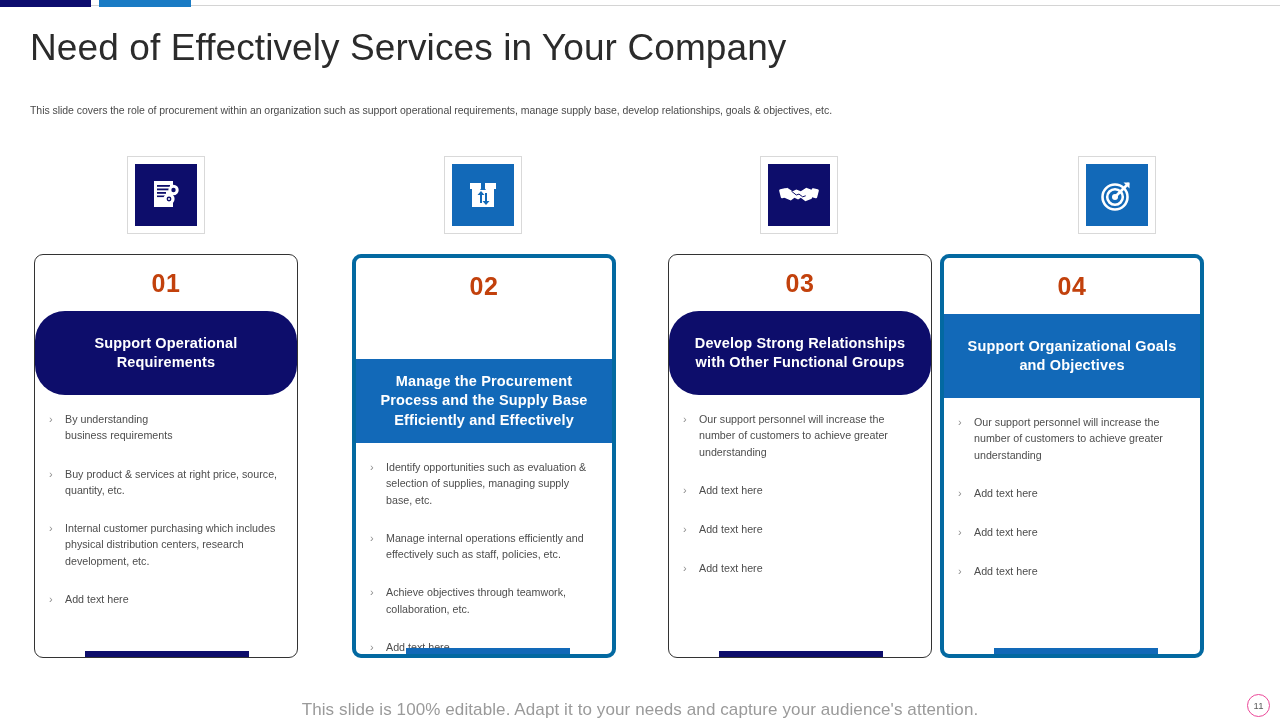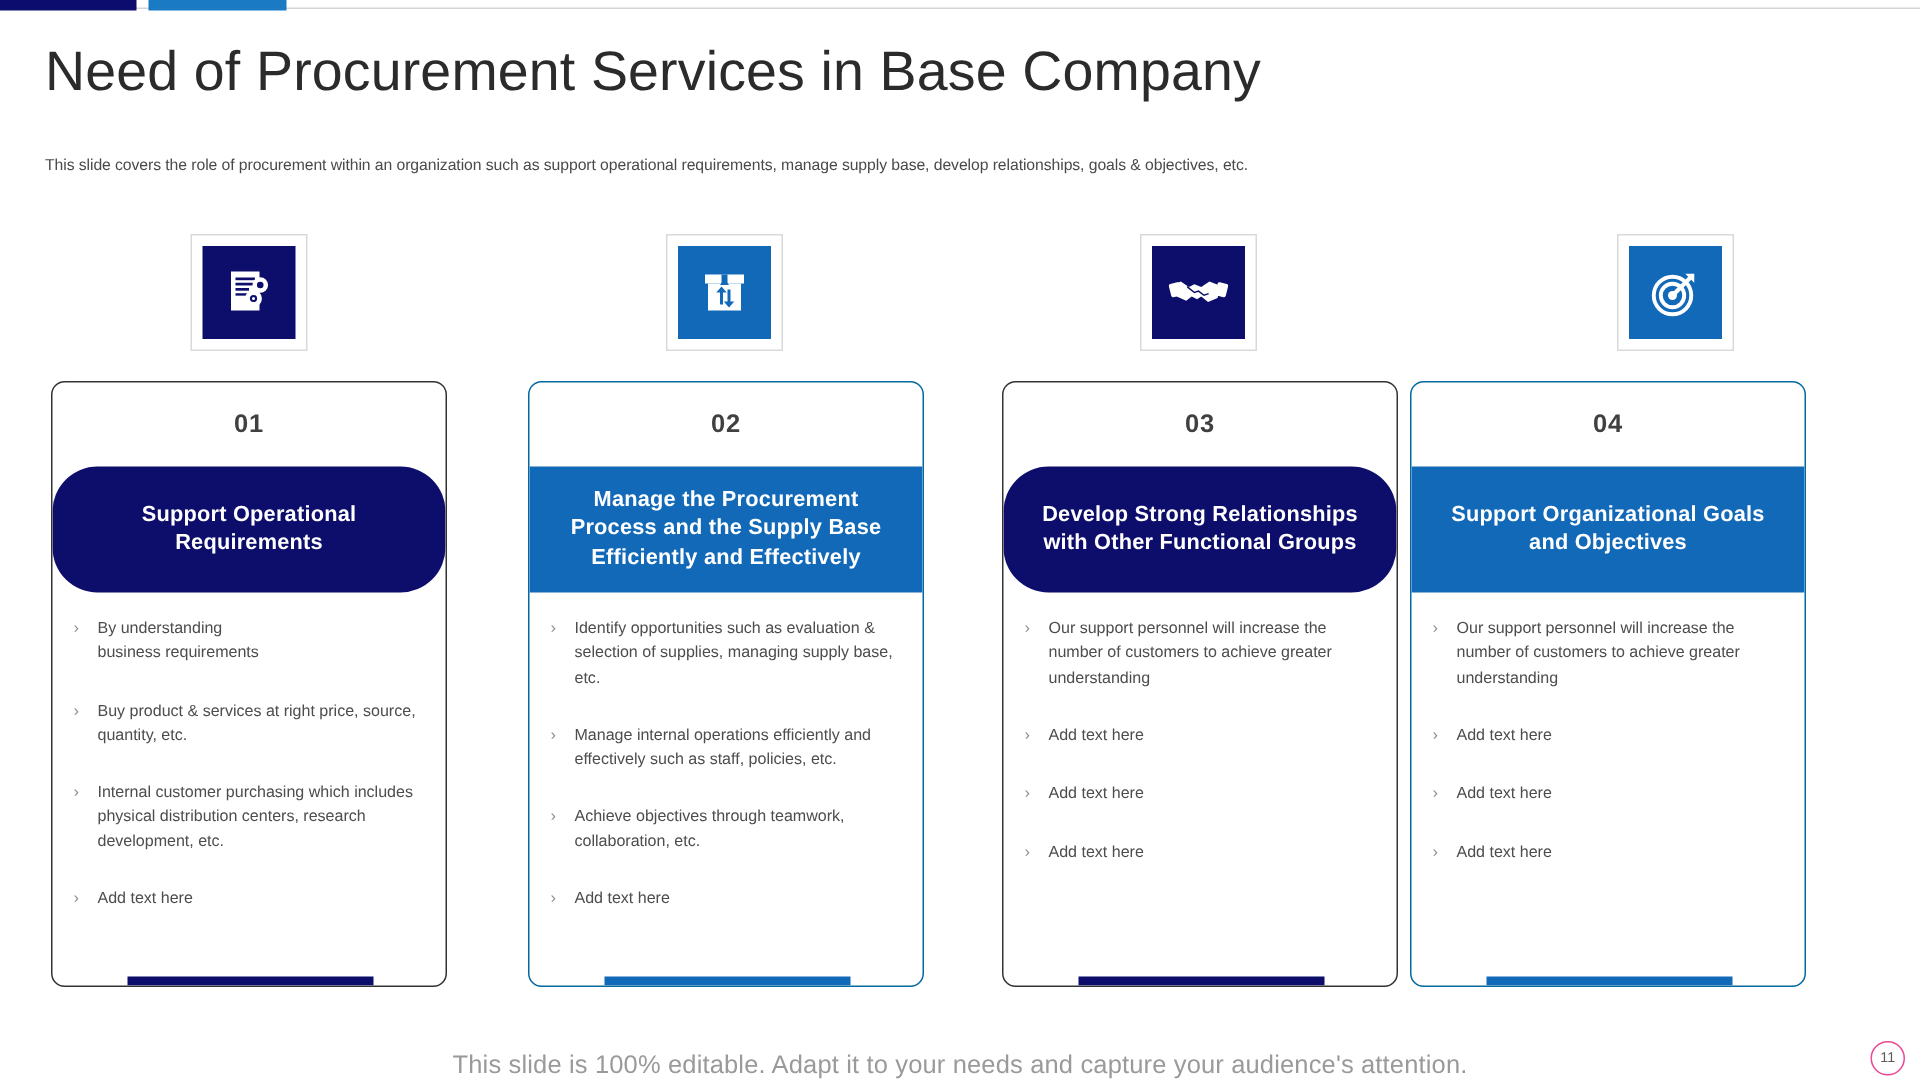--- a/index.html
+++ b/index.html
@@ -92,49 +92,49 @@
     position: absolute;
     top: 254px;
     width: 264px;
     height: 404px;
     background: #ffffff;
     border-radius: 9px;
     box-sizing: border-box;
     overflow: hidden;
   }
   .card.navy-card { border: 1px solid #333333; }
-  .card.blue-card { border: 1px solid #0369a1; }
+  .card.blue-card { border: 4px solid #0369a1; }
 
   .card-number {
     height: 56px;
     display: flex;
     align-items: center;
     justify-content: center;
-    font-size: 17px;
+    font-size: 25px;
     font-weight: 700;
-    color: #404040;
+    color: #c2410c;
     letter-spacing: 0.5px;
   }
   .card-header {
     min-height: 44px;
     padding: 10px 12px;
     display: flex;
     align-items: center;
     justify-content: center;
     text-align: center;
     font-size: 14.5px;
     font-weight: 700;
     line-height: 1.32;
     color: #ffffff;
     letter-spacing: 0.15px;
     box-sizing: border-box;
   }
   .card-header.navy { background: #0d0d6b; border-radius: 30px; }
   .card-header.blue { background: #1269b8; }
-  .card-header.h2 { height: 84px; }
+  .card-header.h2 { height: 84px; margin-top: 45px; }
   .card-header.h1, .card-header.h3, .card-header.h4 { height: 84px; }
 
   .card-body {
     padding: 16px 14px 0 14px;
   }
   .bullet-row {
     display: flex;
     align-items: flex-start;
     margin-bottom: 22px;
   }
@@ -189,21 +189,21 @@
 </style>
 </head>
 <body>
 
 <div class="topbar-wrap">
   <div class="topbar-rule"></div>
   <div class="topbar-seg-navy"></div>
   <div class="topbar-seg-blue"></div>
 </div>
 
-<div class="page-title">Need of Procurement Services in Base Company</div>
+<div class="page-title">Need of Effectively Services in Your Company</div>
 <div class="page-subtitle">This slide covers the role of procurement within an organization such as support operational requirements, manage supply base, develop relationships, goals &amp; objectives, etc.</div>
 
 <div class="icon-frame" style="left:127px;">
   <div class="icon-tile navy">
     <svg width="36" height="36" viewBox="0 0 36 36" aria-hidden="true">
       <rect x="6" y="4" width="19" height="26" fill="#ffffff"></rect>
       <rect x="9" y="8" width="13" height="1.8" fill="#0d0d6b"></rect>
       <rect x="9" y="11.5" width="13" height="1.8" fill="#0d0d6b"></rect>
       <rect x="9" y="15" width="9" height="1.8" fill="#0d0d6b"></rect>
       <rect x="9" y="18.5" width="11" height="1.6" fill="#0d0d6b"></rect>

